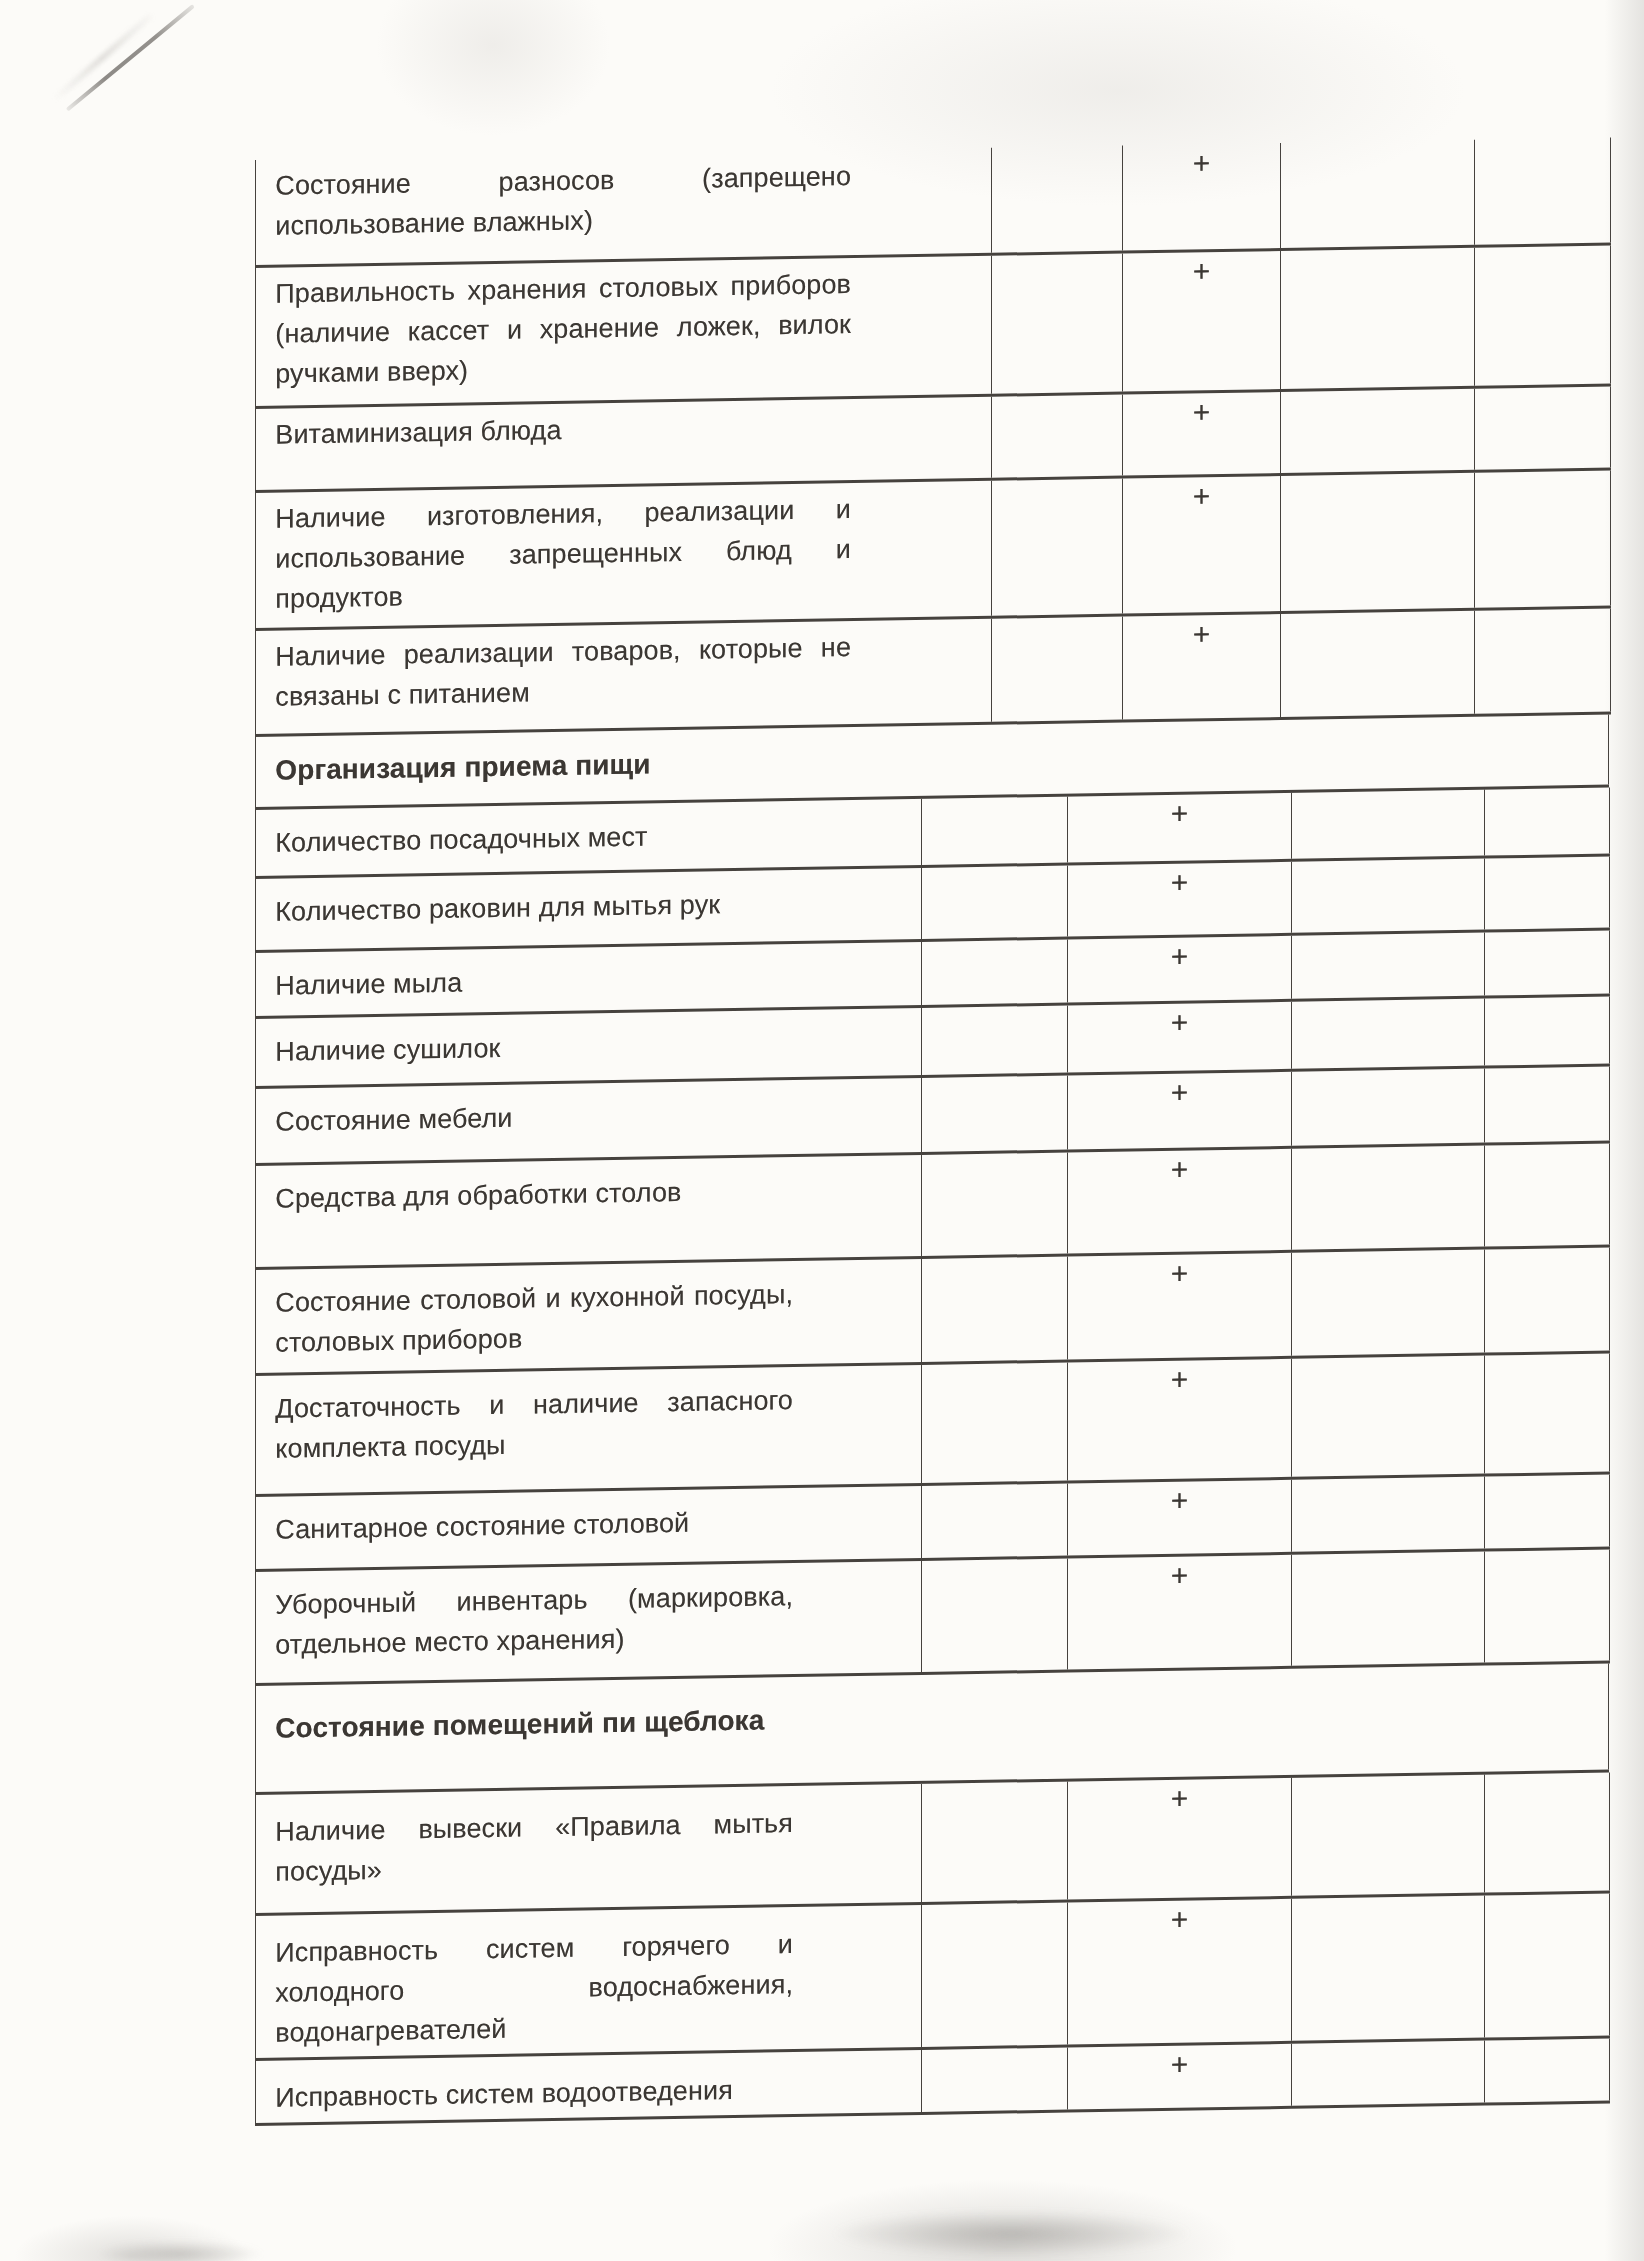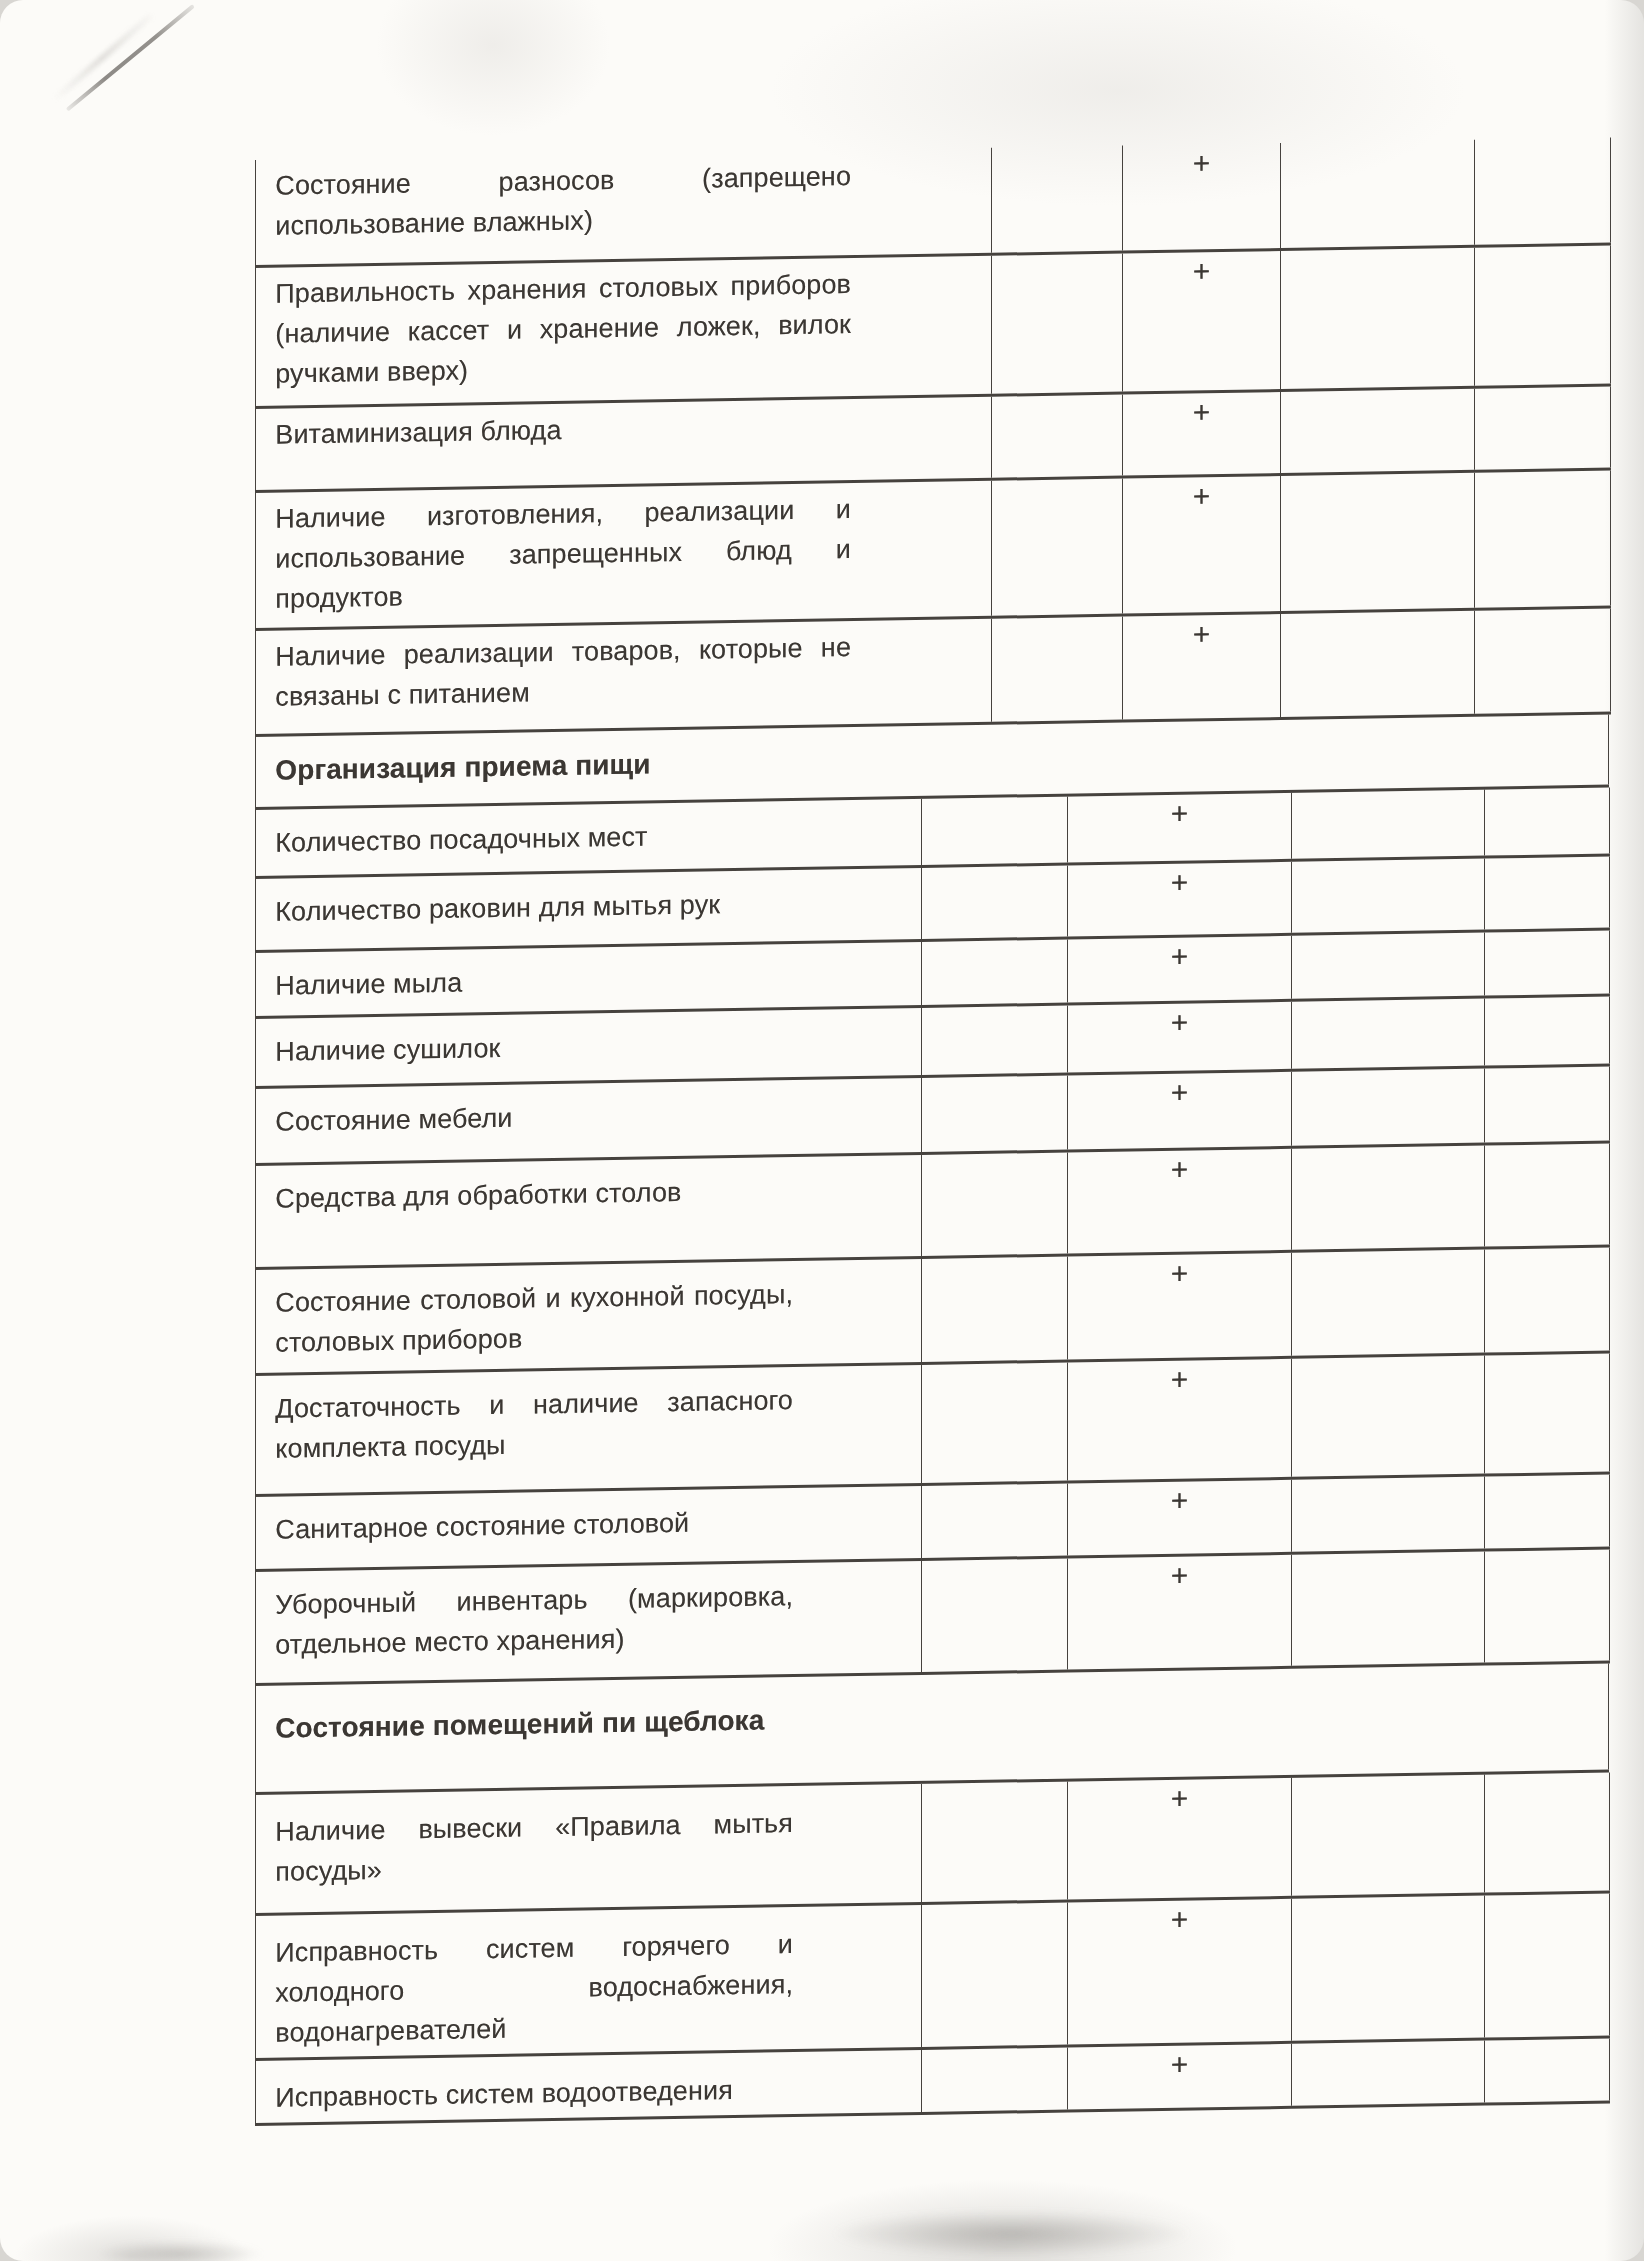--- a/index.html
+++ b/index.html
@@ -15,21 +15,20 @@
     overflow:hidden;
     font-family:"Liberation Sans","DejaVu Sans",sans-serif;
     color:var(--ink);
     background:
       radial-gradient(580px 193px at 68% 4%, rgba(205,202,198,.28), transparent 60%),
       radial-gradient(167px 129px at 30% 2%, rgba(214,211,207,.35), transparent 70%),
       radial-gradient(335px 97px at 61% 99.4%, rgba(152,149,145,.32), transparent 70%),
       radial-gradient(167px 58px at 8% 99.8%, rgba(152,149,145,.28), transparent 70%),
       linear-gradient(to right, transparent 97.6%, rgba(168,166,162,.28) 100%),
       var(--paper);
-    border-radius: 23px;
   }
   
   .fold{position:absolute;transform-origin:left center;border-radius:1.9px;}
   .fold-a{
     left:67px;top:108px;width:164px;height:3.9px;
     background:linear-gradient(to right, rgba(128,125,121,.15), #8d8a86 30%, #94918d 70%, rgba(141,138,134,.2));
     transform:rotate(-39.5deg);
   }
   .fold-b{
     left:54px;top:97px;width:129px;height:6.4px;

